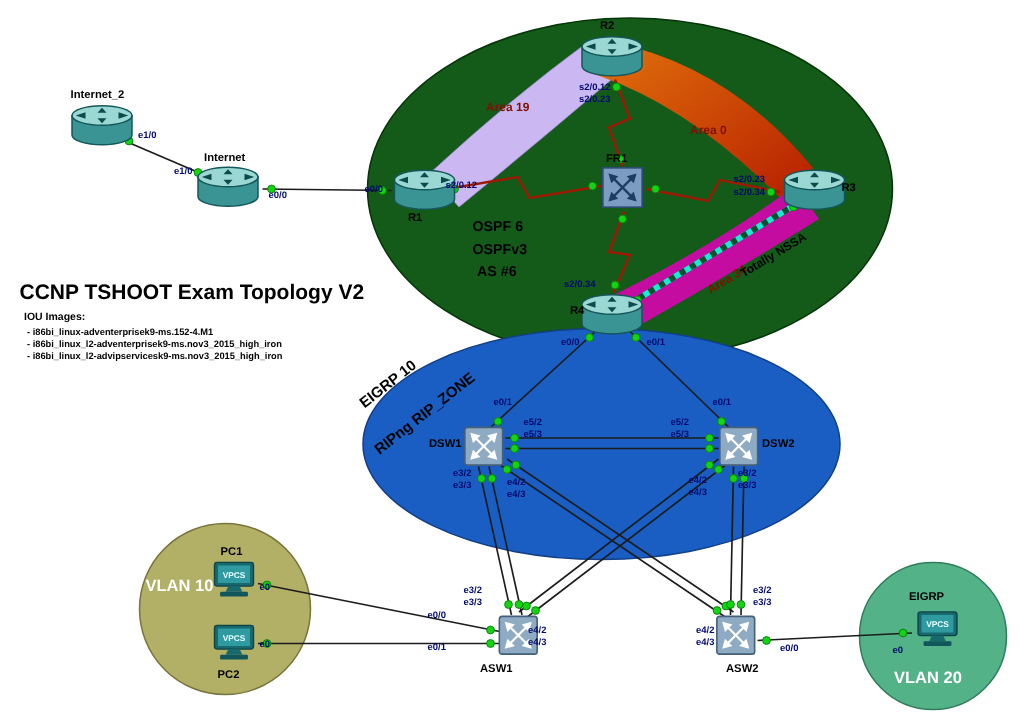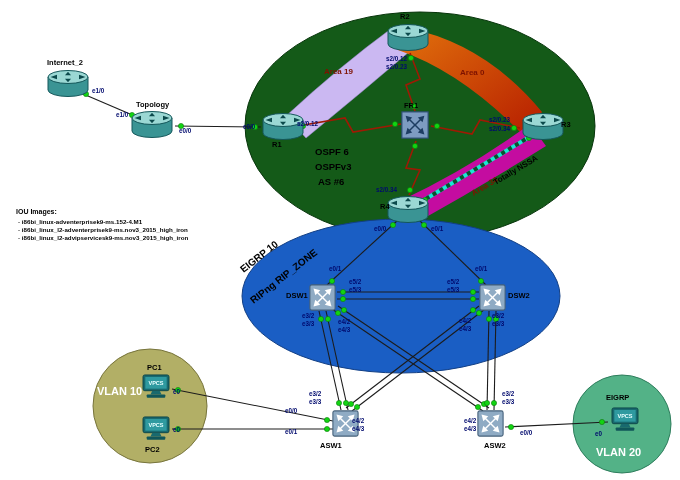--- a/index.html
+++ b/index.html
@@ -217,36 +217,36 @@
   <div class="node" style="left:140px;top:416px;width:32px;height:26px">
     <svg width="32" height="26" viewBox="0 0 34 28">
         <use href="#sym-pc"></use>
       </svg></div>
   <div class="node" style="left:609px;top:407px;width:32px;height:26px">
     <svg width="32" height="26" viewBox="0 0 34 28">
         <use href="#sym-pc"></use>
       </svg></div>
 
   <div class="nlabel" style="left:47px;top:58px">Internet_2</div>
-  <div class="nlabel" style="left:136px;top:100px">Topology</div>
+  <div class="nlabel" style="left:136px;top:100px">Internet</div>
   <div class="nlabel" style="left:272px;top:140px">R1</div>
   <div class="nlabel" style="left:400px;top:12px">R2</div>
   <div class="nlabel" style="left:561px;top:120px">R3</div>
   <div class="nlabel" style="left:380px;top:202px">R4</div>
   <div class="nlabel" style="left:404px;top:101px">FR1</div>
   <div class="nlabel" style="left:286px;top:291px">DSW1</div>
   <div class="nlabel" style="left:508px;top:291px">DSW2</div>
   <div class="nlabel" style="left:320px;top:441px">ASW1</div>
   <div class="nlabel" style="left:484px;top:441px">ASW2</div>
   <div class="nlabel" style="left:147px;top:363px">PC1</div>
   <div class="nlabel" style="left:145px;top:445px">PC2</div>
   <div class="nlabel" style="left:606px;top:393px">EIGRP</div>
 
   <div class="zlabel maroon" style="left:324px;top:67px;font-size:8px">Area 19</div>
-  <div class="zlabel maroon" style="left:460px;top:68px;font-size:8px">Area 0</div>
+  <div class="zlabel maroon" style="left:460px;top:82px;font-size:8px">Area 0</div>
   <div class="zlabel" style="left:315px;top:146px;font-size:9.5px">OSPF 6</div>
   <div class="zlabel" style="left:315px;top:161px;font-size:9.5px">OSPFv3</div>
   <div class="zlabel" style="left:318px;top:176px;font-size:9.5px">AS #6</div>
   <div class="zlabel maroon rot" style="left:470px;top:190px;font-size:8px;transform:rotate(-31deg)">Area 34</div>
   <div class="zlabel rot" style="left:492px;top:179px;font-size:8px;transform:rotate(-31deg)">Totally NSSA</div>
   <div class="zlabel rot" style="left:238px;top:266px;font-size:10px;transform:rotate(-38deg)">EIGRP 10</div>
   <div class="zlabel rot" style="left:248px;top:297px;font-size:10px;transform:rotate(-38deg)">RIPng RIP_ZONE</div>
   <div class="zlabel vlan" style="left:97px;top:385px">VLAN 10</div>
   <div class="zlabel vlan" style="left:596px;top:446px">VLAN 20</div>
 
@@ -284,18 +284,19 @@
   <div class="iflabel" style="left:285px;top:428px">e0/1</div>
   <div class="iflabel" style="left:502px;top:390px">e3/2</div>
   <div class="iflabel" style="left:502px;top:398px">e3/3</div>
   <div class="iflabel" style="left:464px;top:417px">e4/2</div>
   <div class="iflabel" style="left:464px;top:425px">e4/3</div>
   <div class="iflabel" style="left:520px;top:429px">e0/0</div>
   <div class="iflabel" style="left:173px;top:388px">e0</div>
   <div class="iflabel" style="left:173px;top:426px">e0</div>
   <div class="iflabel" style="left:595px;top:430px">e0</div>
 
+  <div class="title">CCNP TSHOOT Exam Topology V2</div>
   <div class="iou-h">IOU Images:</div>
   <div class="iou-l" style="left:18px;top:218px">- i86bi_linux-adventerprisek9-ms.152-4.M1</div>
   <div class="iou-l" style="left:18px;top:226px">- i86bi_linux_l2-adventerprisek9-ms.nov3_2015_high_iron</div>
   <div class="iou-l" style="left:18px;top:234px">- i86bi_linux_l2-advipservicesk9-ms.nov3_2015_high_iron</div>
 
 </div>
 
 </body></html>

